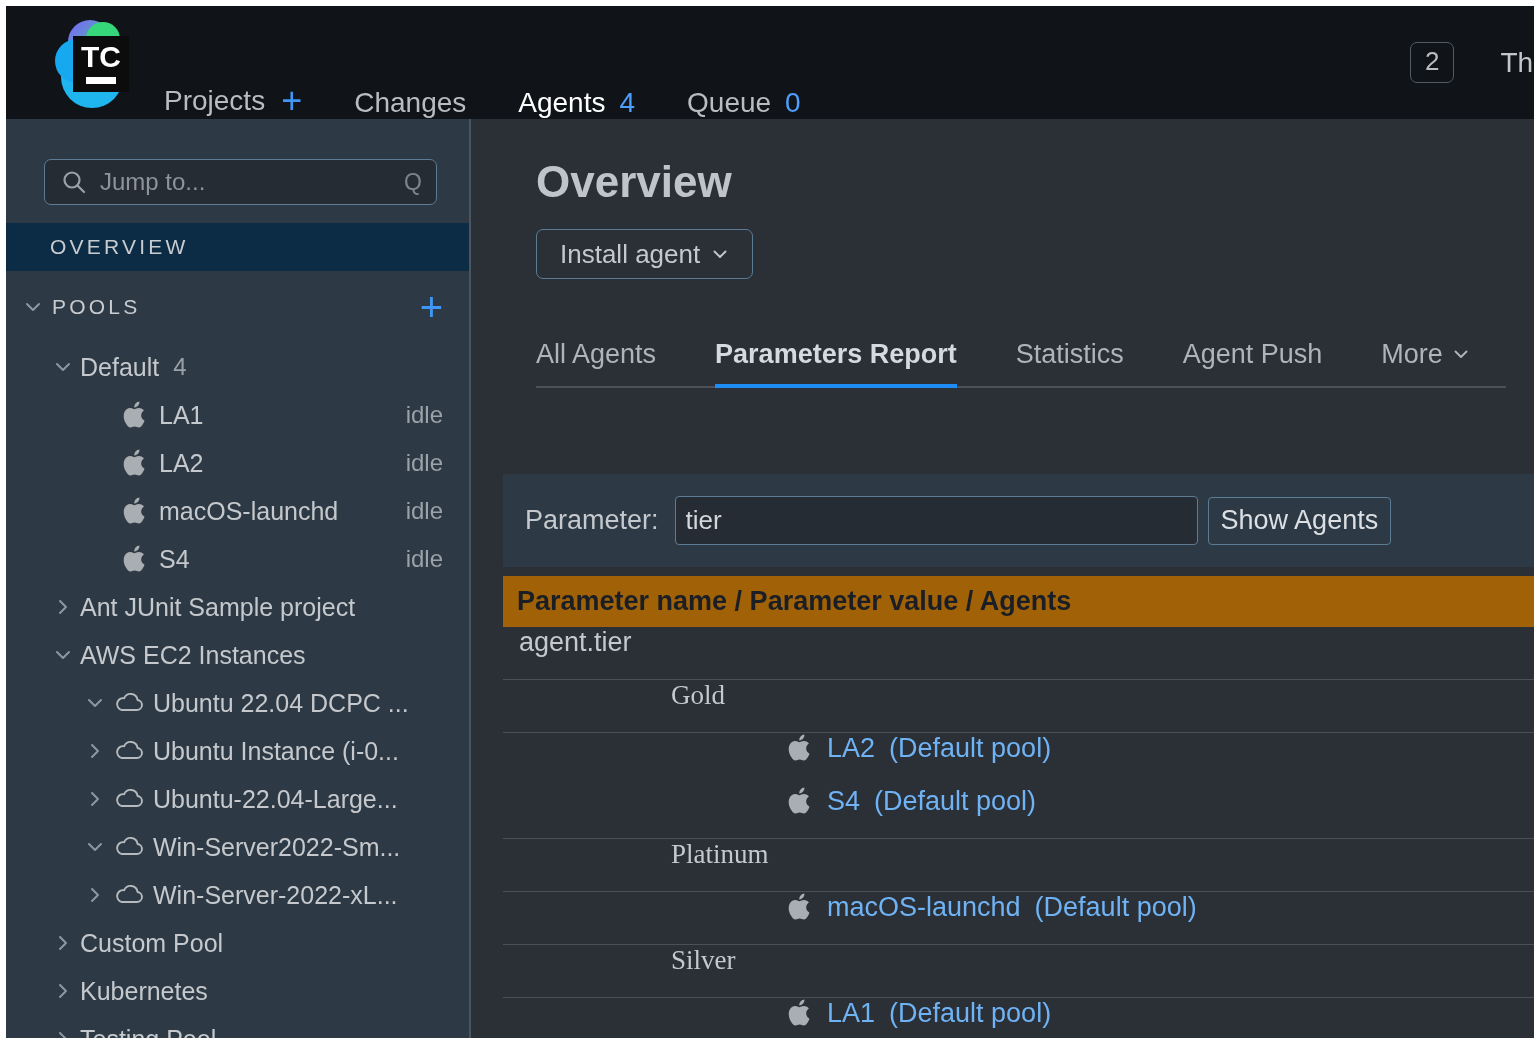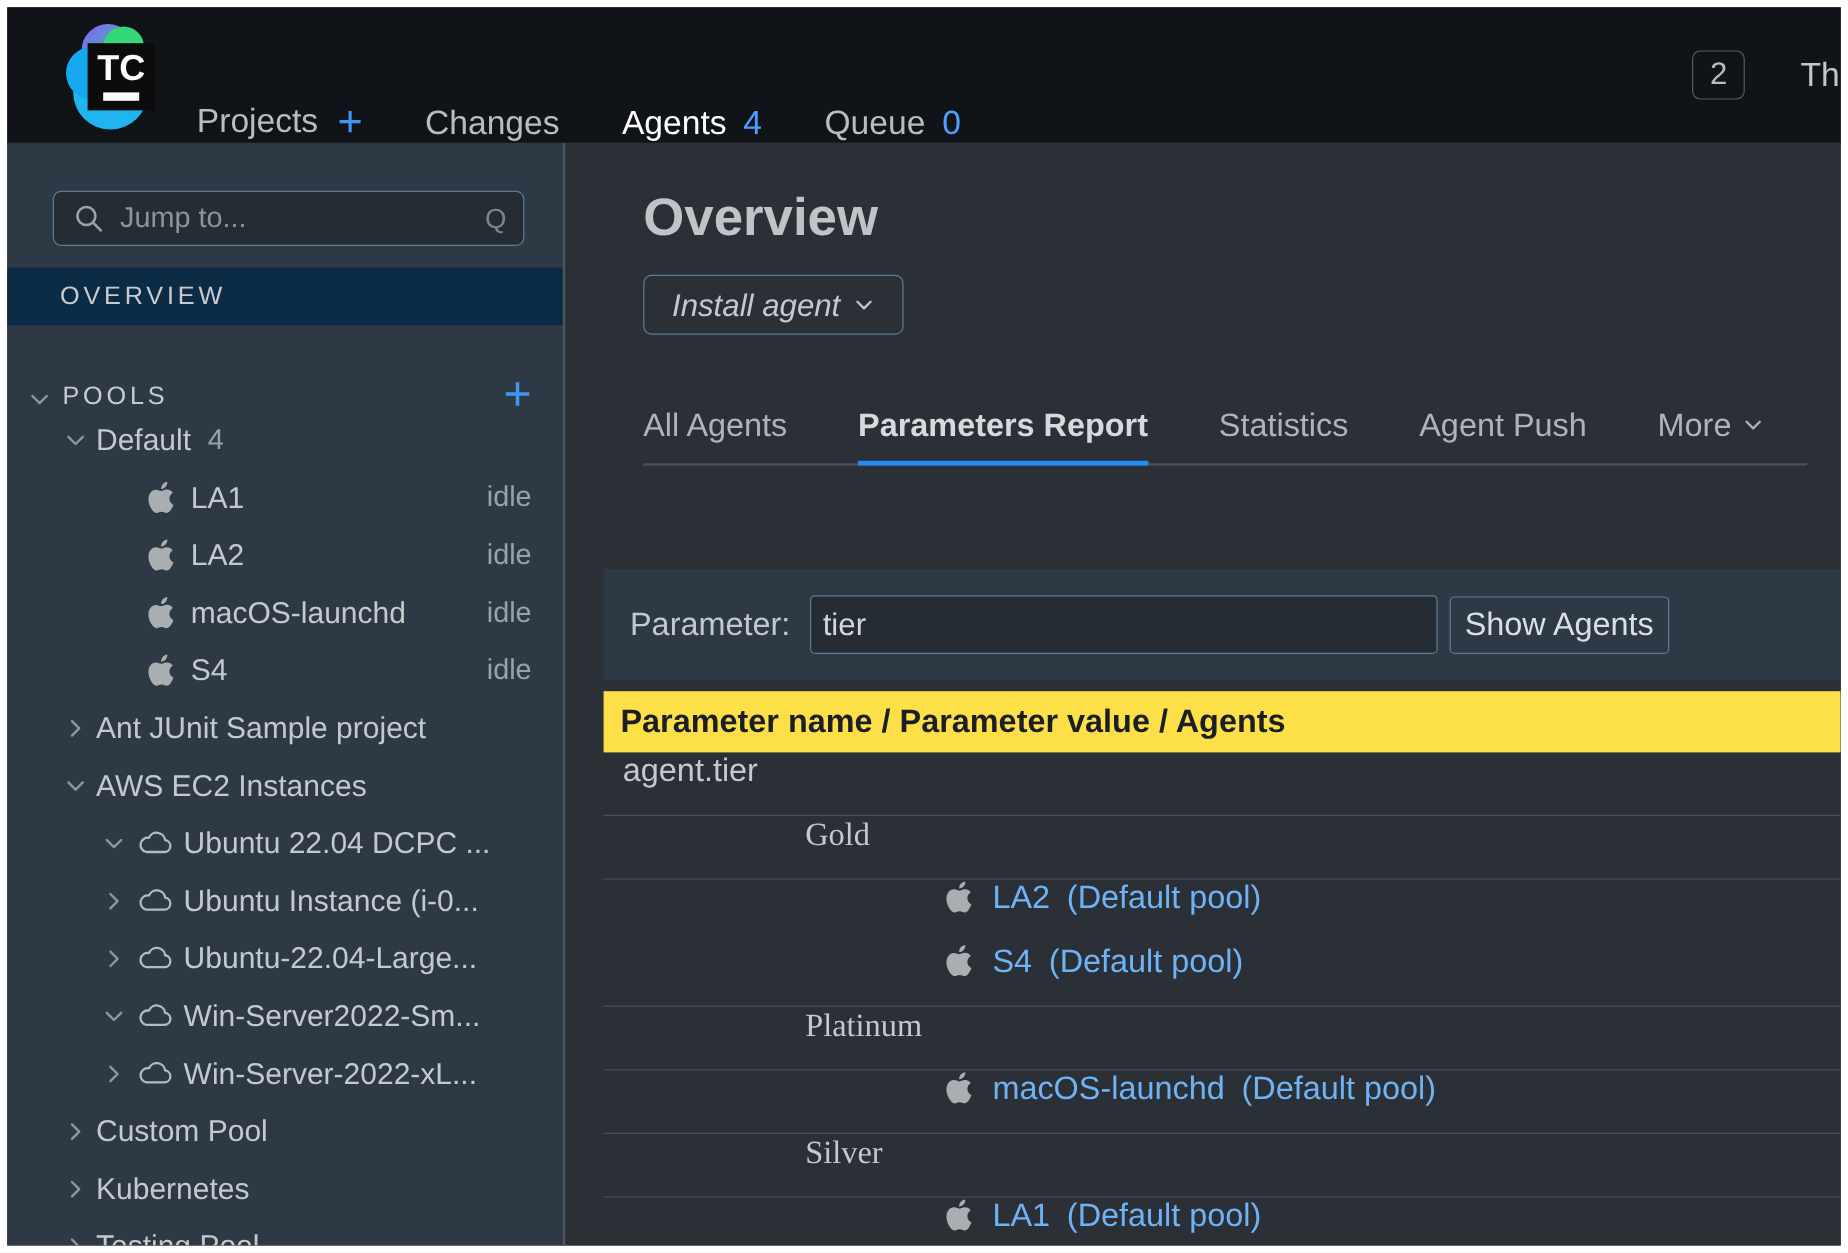--- a/index.html
+++ b/index.html
@@ -112,21 +112,21 @@
     display: flex; align-items: center;
     padding-left: 44px;
     color: #c8cbcf;
     font-size: 21px;
     letter-spacing: 3.2px;
     cursor: pointer;
   }
 
   .pools-head {
     height: 72px;
-    display: flex; align-items: flex-end;
+    display: flex; align-items: center;
     padding: 0 26px 0 12px;
   }
   .chev {
     width: 30px; flex: 0 0 auto;
     display: flex; align-items: center; justify-content: center;
     color: #8e979f;
   }
   .pools-label {
     color: #c8cbcf; font-size: 21px;
     letter-spacing: 3.2px; flex: 1 1 auto;
@@ -171,21 +171,20 @@
   }
   .install-btn {
     margin: 22px 0 0 63px;
     display: inline-flex; align-items: center;
     height: 50px; padding: 0 23px;
     border: 1px solid #5c7c96;
     border-radius: 7px;
     color: #c5c8cc; font-size: 26px;
     background: transparent;
     cursor: pointer;
-    font-style: italic;
   }
   .install-btn .dd { margin-left: 11px; display: flex; align-items: center; }
 
   .tabs {
     margin: 47px 0 0 63px;
     width: 970px;
     display: flex; align-items: flex-end;
     border-bottom: 2px solid #4a5059;
     height: 62px;
     position: relative;
@@ -238,21 +237,21 @@
     font-family: "Liberation Sans", sans-serif;
   }
 
   .tbl {
     position: absolute;
     left: 30px; top: 457px;
     width: 1031px;
   }
   .tbl-head {
     height: 51px;
-    background: #fde047;
+    background: #a16207;
     color: #1b1f25;
     font-size: 27px; font-weight: bold;
     display: flex; align-items: center;
     padding-left: 14px;
   }
   .tbl-row {
     height: 53px;
     display: flex; 
     border-bottom: 1px solid #4a5059;
     color: #c5c8cc; font-size: 27px;

